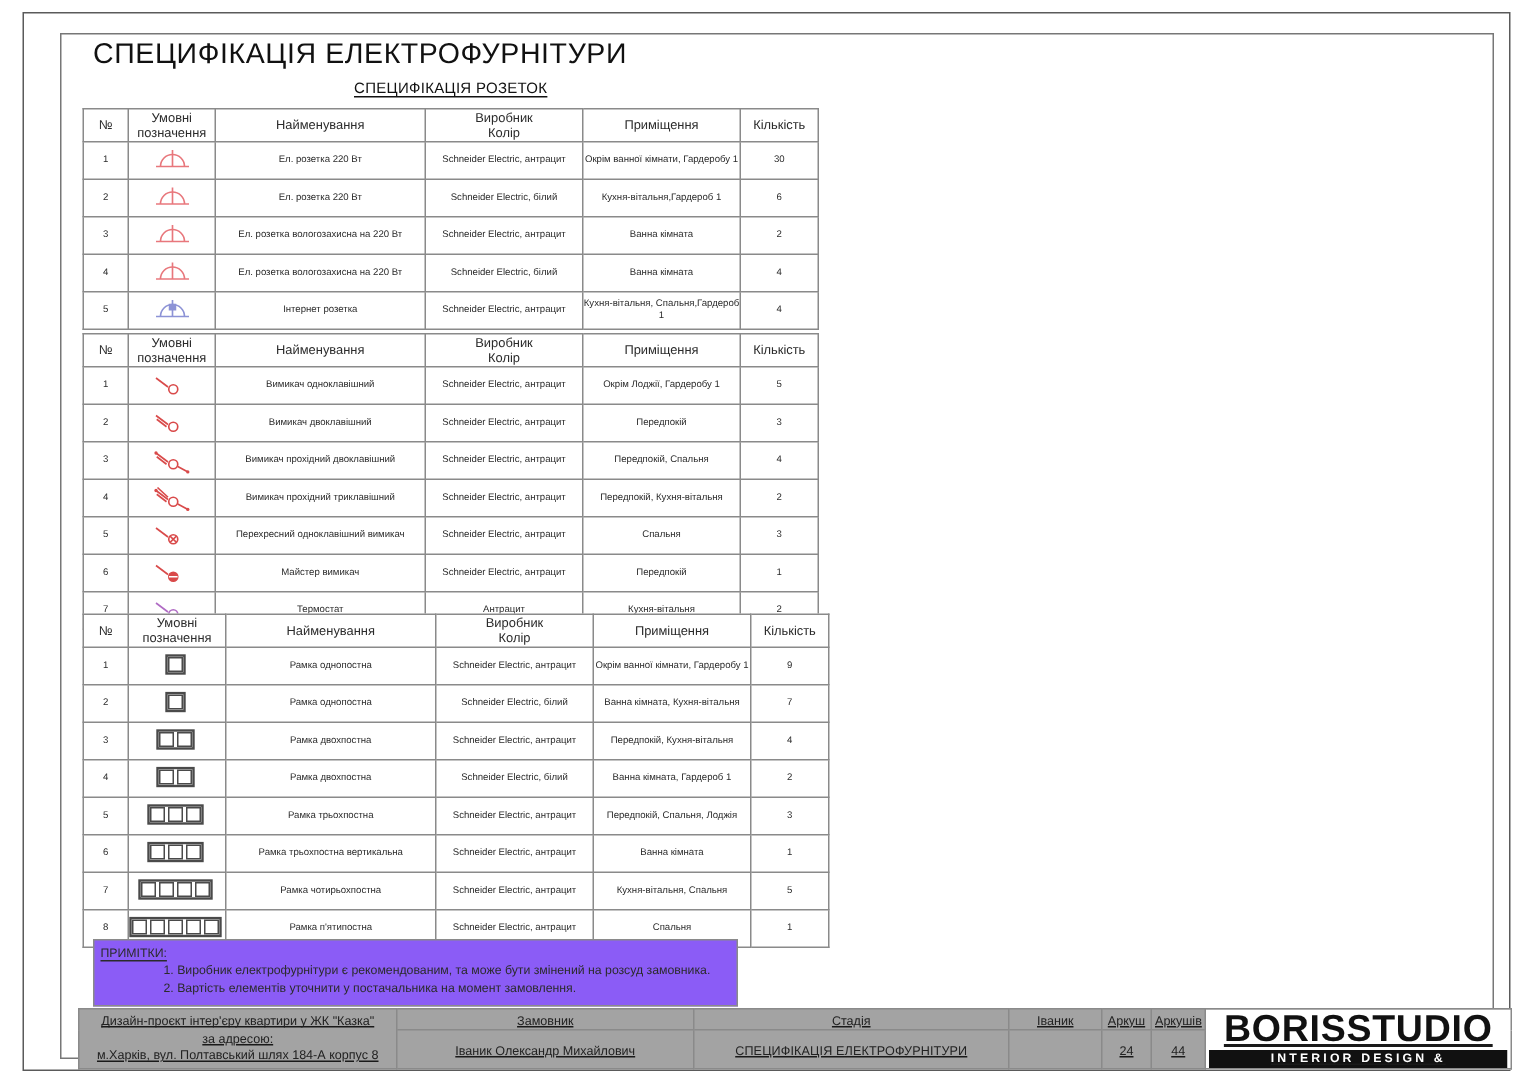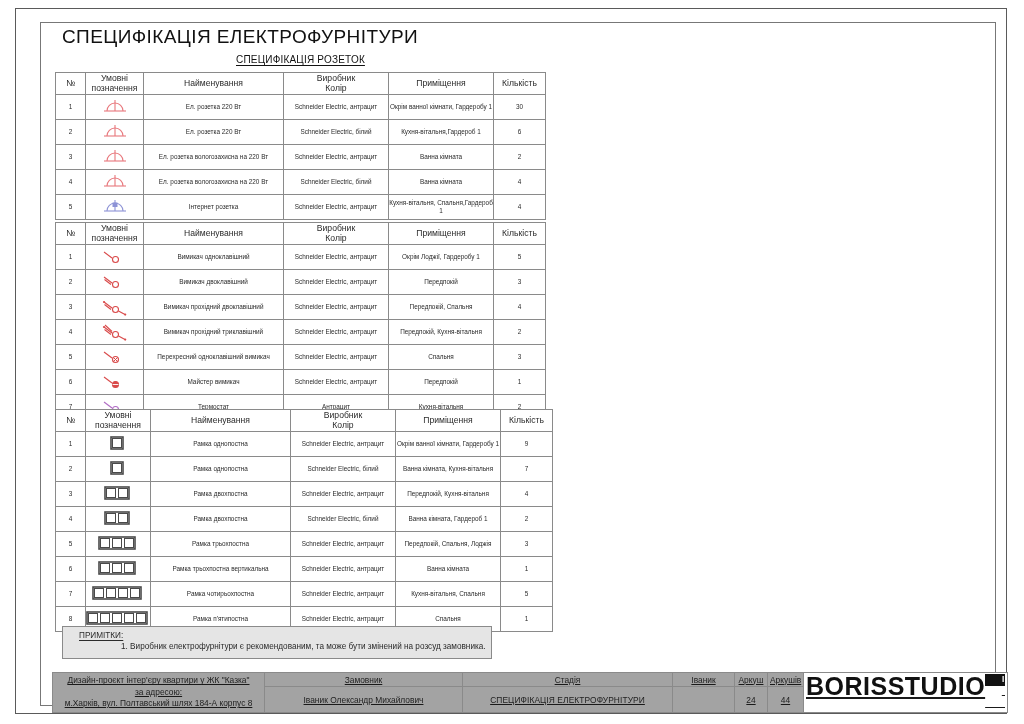--- a/index.html
+++ b/index.html
@@ -116,22 +116,22 @@
   svg.sym { display: block; }
 
   
   .notes-box {
     position: absolute;
     left: 62px;
     top: 626px;
     width: 430px;
     border: 1px solid #8a8a8a;
     box-sizing: border-box;
-    padding: 4px 6px 5px 16px;
-    background: #e5e5e5;
+    padding: 4px 6px 5px 4px;
+    background: #8b5cf6;
   }
   .notes-title {
     font-size: 8.2px;
     text-decoration: underline;
     text-underline-offset: 2px;
     color: #2b2b2b;
     margin-bottom: 1px;
   }
   .notes-line {
     font-size: 8.2px;
@@ -173,21 +173,21 @@
   td.logo-cell {
     padding: 0;
     border: none;
     background: #fff;
   }
   .logo {
     position: relative;
     width: 100%;
     height: 39px;
     display: flex;
-    flex-direction: row;
+    flex-direction: column;
     justify-content: space-between;
     align-items: stretch;
     overflow: hidden;
   }
   .logo-top {
     font-family: "Liberation Sans", sans-serif;
     font-weight: bold;
     font-size: 25px;
     letter-spacing: 0.5px;
     line-height: 25px;
@@ -619,20 +619,21 @@
             <td>Спальня</td>
             <td class="c-qty">1</td>
           </tr>
         </tbody>
       </table>
     </div>
 
   <div class="notes-box">
     <div class="notes-title">ПРИМІТКИ:</div>
     <div class="notes-line">1. Виробник електрофурнітури є рекомендованим, та може бути змінений на розсуд замовника.</div>
+    <div class="notes-line">2. Вартість елементів уточнити у постачальника на момент замовлення.</div>
   </div>
 
   <table id="titleblock">
     <colgroup>
       <col style="width:212px">
       <col style="width:198px">
       <col style="width:210px">
       <col style="width:62px">
       <col style="width:33px">
       <col style="width:36px">

